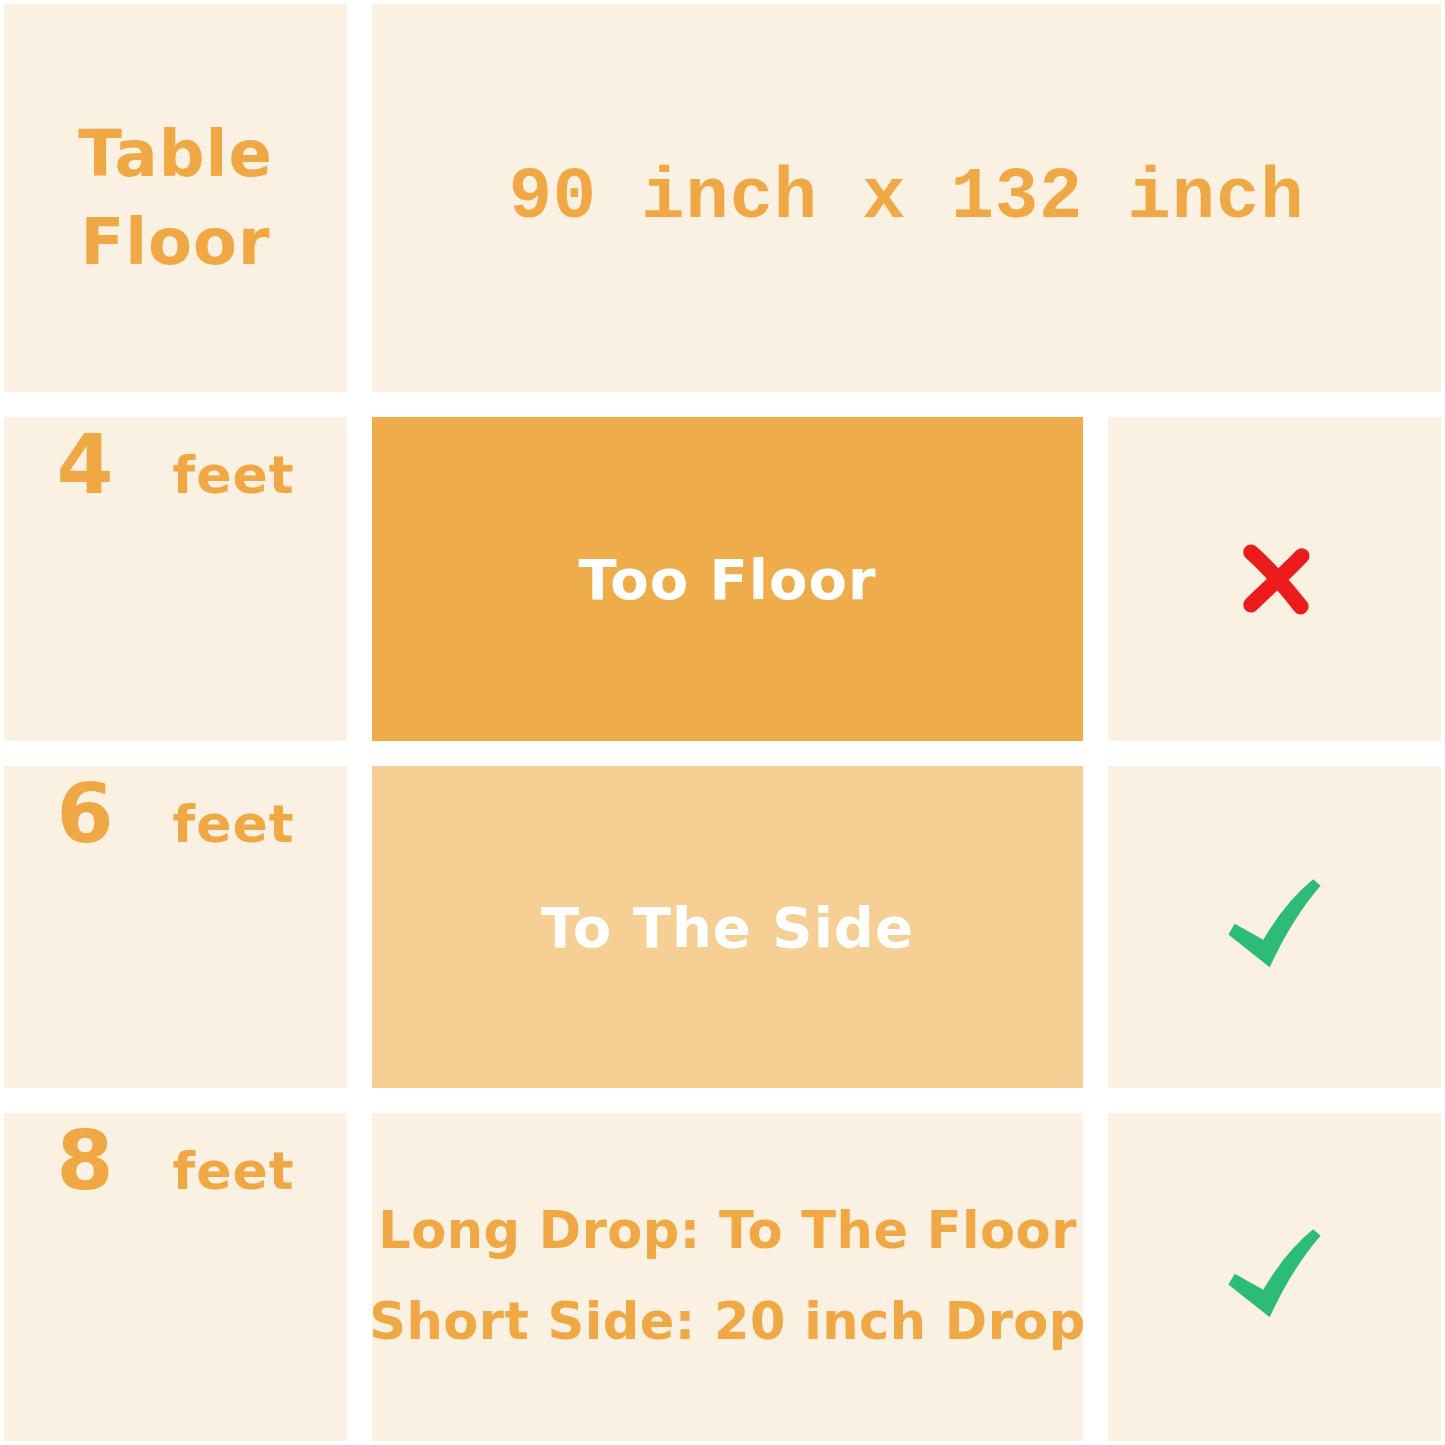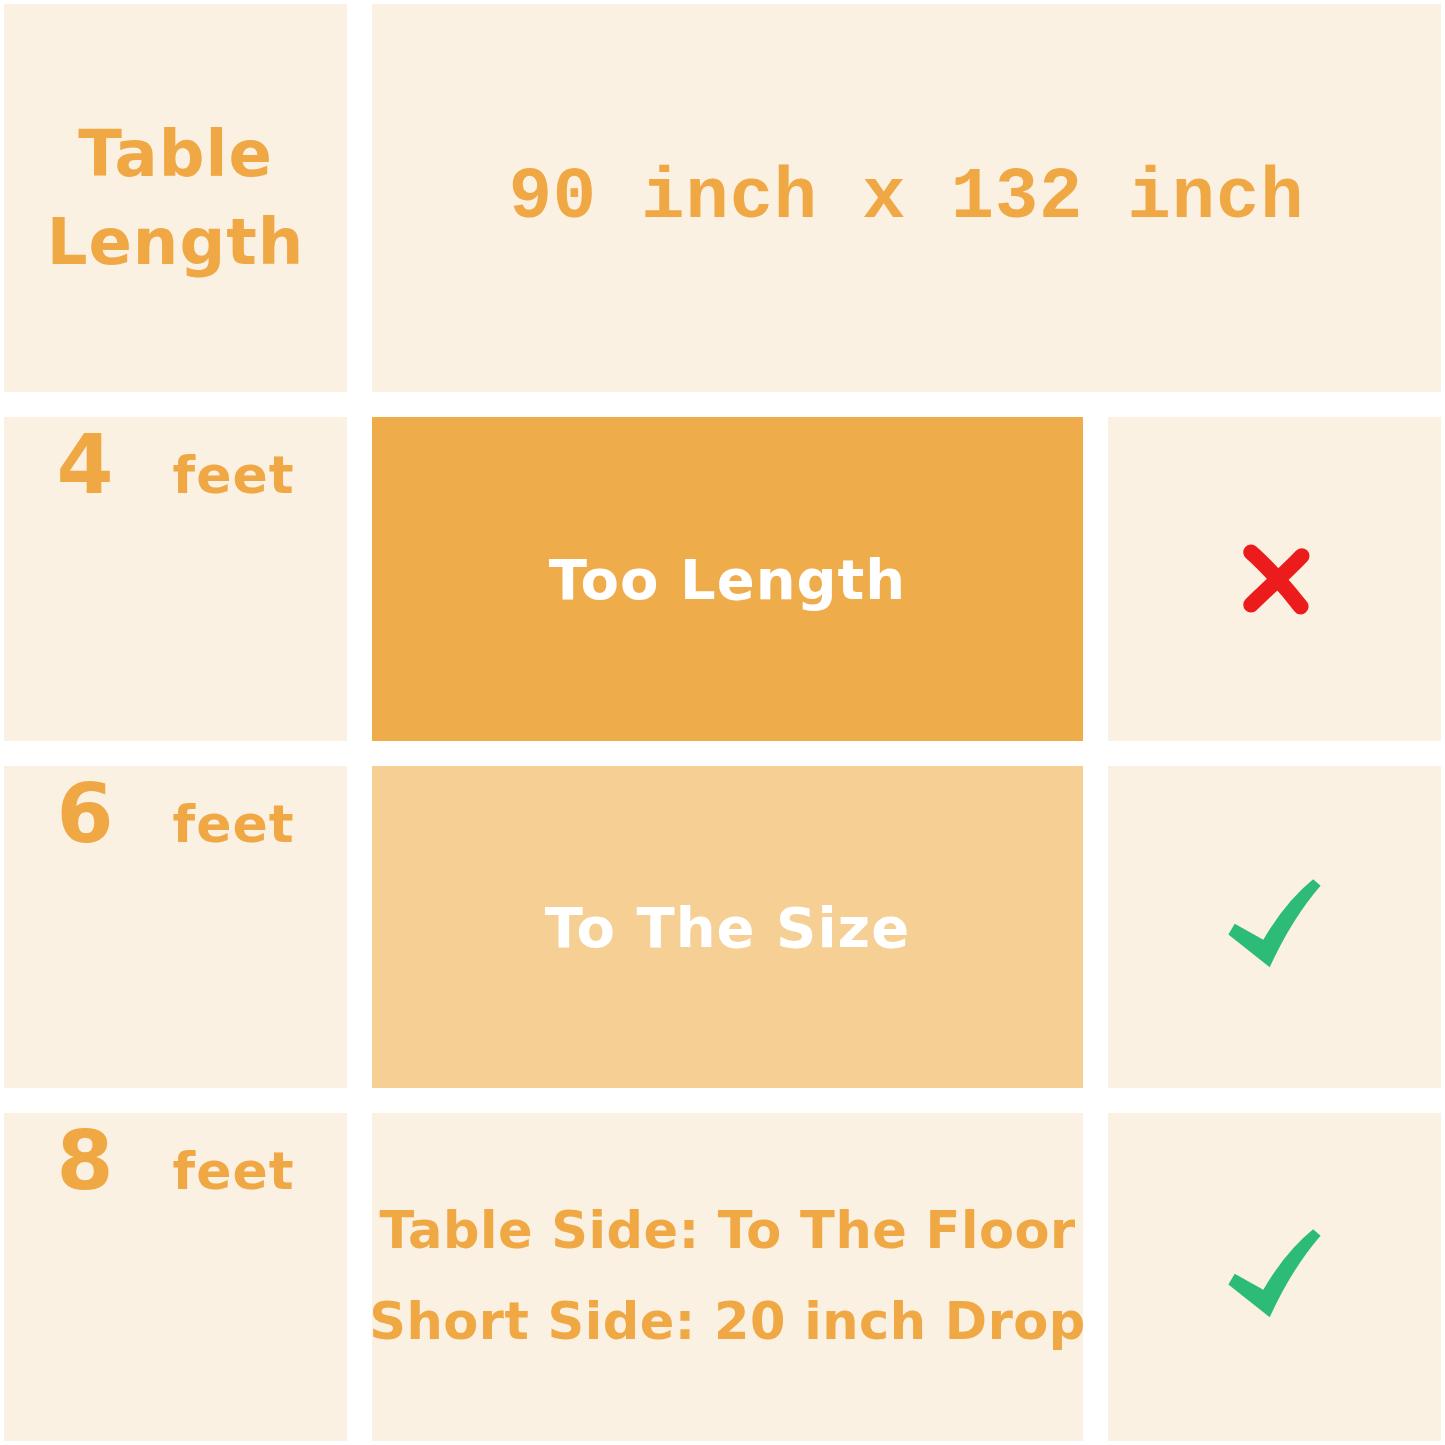--- a/index.html
+++ b/index.html
@@ -57,63 +57,63 @@
   .icon-cross svg{width:92px;height:92px;display:block;}
   .icon-check svg{width:108px;height:106px;display:block;}
 </style>
 </head>
 <body>
 
 <div class="grid">
 
   <div class="cell two-line orange-text head-label">
     <span>Table</span>
-    <span>Length</span>
+    <span>Floor</span>
   </div>
   <div class="cell two-line orange-text head-title span-2">
     <span>90 inch x 132 inch</span>
   </div>
 
   <div class="cell orange-text length-cell">
     <span class="length-number">4</span>
     <span class="length-unit">feet</span>
   </div>
   <div class="cell fit-box-dark">
-    <span class="fit-box-text">Too Length</span>
+    <span class="fit-box-text">Too Floor</span>
   </div>
   <div class="cell icon-cross">
     <span>
       <svg viewBox="0 0 100 100" aria-hidden="true">
         <path d="M24 21 C38 33 61 58 78 80" stroke="var(--cross-red)" stroke-width="17" stroke-linecap="round" fill="none"></path>
         <path d="M79 25 C64 41 39 63 24 78" stroke="var(--cross-red)" stroke-width="17" stroke-linecap="round" fill="none"></path>
       </svg>
     </span>
   </div>
 
   <div class="cell orange-text length-cell">
     <span class="length-number">6</span>
     <span class="length-unit">feet</span>
   </div>
   <div class="cell fit-box-light">
-    <span class="fit-box-text">To The Size</span>
+    <span class="fit-box-text">To The Side</span>
   </div>
   <div class="cell icon-check">
     <span>
       <svg viewBox="0 0 100 100" aria-hidden="true">
         <path d="M12 47 L39 62 Q60 26 86 5 L93 11 Q66 42 45 88 L6 57 Z" fill="var(--check-green)"></path>
       </svg>
     </span>
   </div>
 
   <div class="cell orange-text length-cell">
     <span class="length-number">8</span>
     <span class="length-unit">feet</span>
   </div>
   <div class="cell two-line orange-text fit-plain-text">
-    <span>Table Side: To The Floor</span>
+    <span>Long Drop: To The Floor</span>
     <span>Short Side: 20 inch Drop</span>
   </div>
   <div class="cell icon-check">
     <span>
       <svg viewBox="0 0 100 100" aria-hidden="true">
         <path d="M12 47 L39 62 Q60 26 86 5 L93 11 Q66 42 45 88 L6 57 Z" fill="var(--check-green)"></path>
       </svg>
     </span>
   </div>
 

